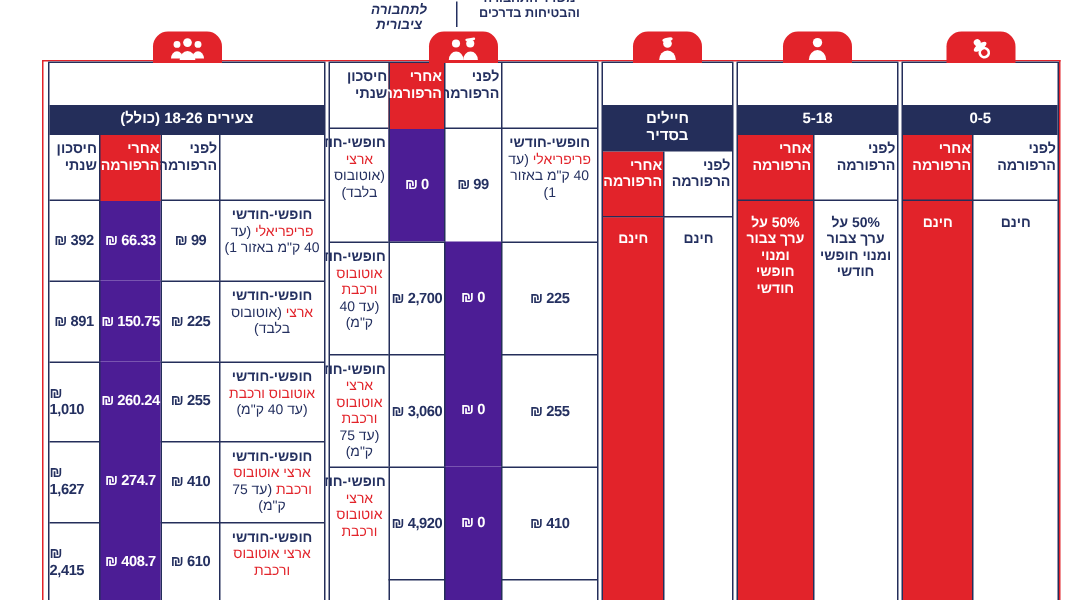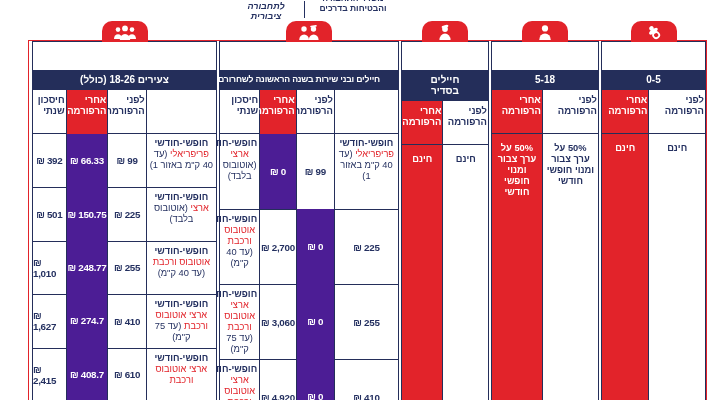--- a/index.html
+++ b/index.html
@@ -139,21 +139,20 @@
       <span>
         <svg width="26" height="16" viewBox="0 0 26 16" fill="#fff">
           <circle cx="8" cy="5" r="2.7"></circle>
           <path d="M3.2 16 a4.9 5.6 0 0 1 9.8 0 z"></path>
           <circle cx="17.5" cy="5" r="2.7"></circle>
           <rect x="14.2" y="1.4" width="6.6" height="1.6" rx="0.8" transform="rotate(-8 17.5 2.2)"></rect>
           <path d="M12.8 16 a4.9 5.6 0 0 1 9.8 0 z"></path>
         </svg>
       </span>
     </div>
-    <div class="ghead">חיילים ובני שירות בשנה הראשונה לשחרורם</div>
     <div class="cols">
       <div class="cell ch empty"></div>
       <div class="cell ch">לפני הרפורמה</div>
       <div class="cell ch red">אחרי הרפורמה</div>
       <div class="cell ch">חיסכון שנתי</div>
 
       <div class="cell lbl">
         <span class="m">חופשי-חודשי</span>
         <span class="a">פריפריאלי</span>
         <span class="n">(עד 40 ק"מ באזור 1)</span>
@@ -228,29 +227,29 @@
       <div class="cell val red" dir="ltr">₪ 66.33</div>
       <div class="cell val" dir="ltr">₪ 392</div>
 
       <div class="cell lbl">
         <span class="m">חופשי-חודשי</span>
         <span class="a">ארצי</span>
         <span class="n">(אוטובוס בלבד)</span>
       </div>
       <div class="cell val" dir="ltr">₪ 225</div>
       <div class="cell val red" dir="ltr">₪ 150.75</div>
-      <div class="cell val" dir="ltr">₪ 501</div>
+      <div class="cell val" dir="ltr">₪ 891</div>
 
       <div class="cell lbl">
         <span class="m">חופשי-חודשי</span>
         <span class="a">אוטובוס ורכבת</span>
         <span class="n">(עד 40 ק"מ)</span>
       </div>
       <div class="cell val" dir="ltr">₪ 255</div>
-      <div class="cell val red" dir="ltr">₪ 248.77</div>
+      <div class="cell val red" dir="ltr">₪ 260.24</div>
       <div class="cell val" dir="ltr">₪ 1,010</div>
 
       <div class="cell lbl">
         <span class="m">חופשי-חודשי</span>
         <span class="a">ארצי אוטובוס ורכבת</span>
         <span class="n">(עד 75 ק"מ)</span>
       </div>
       <div class="cell val" dir="ltr">₪ 410</div>
       <div class="cell val red" dir="ltr">₪ 274.7</div>
       <div class="cell val" dir="ltr">₪ 1,627</div>

